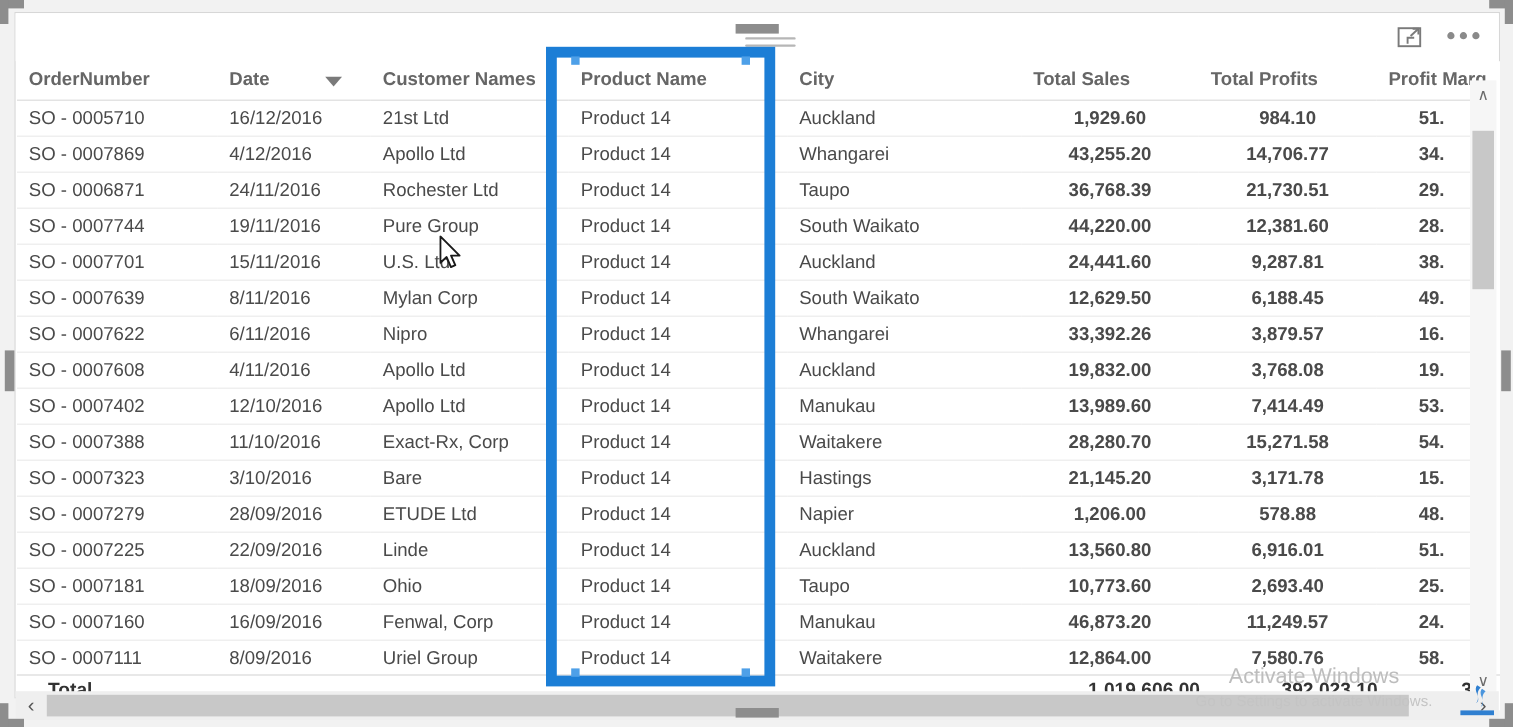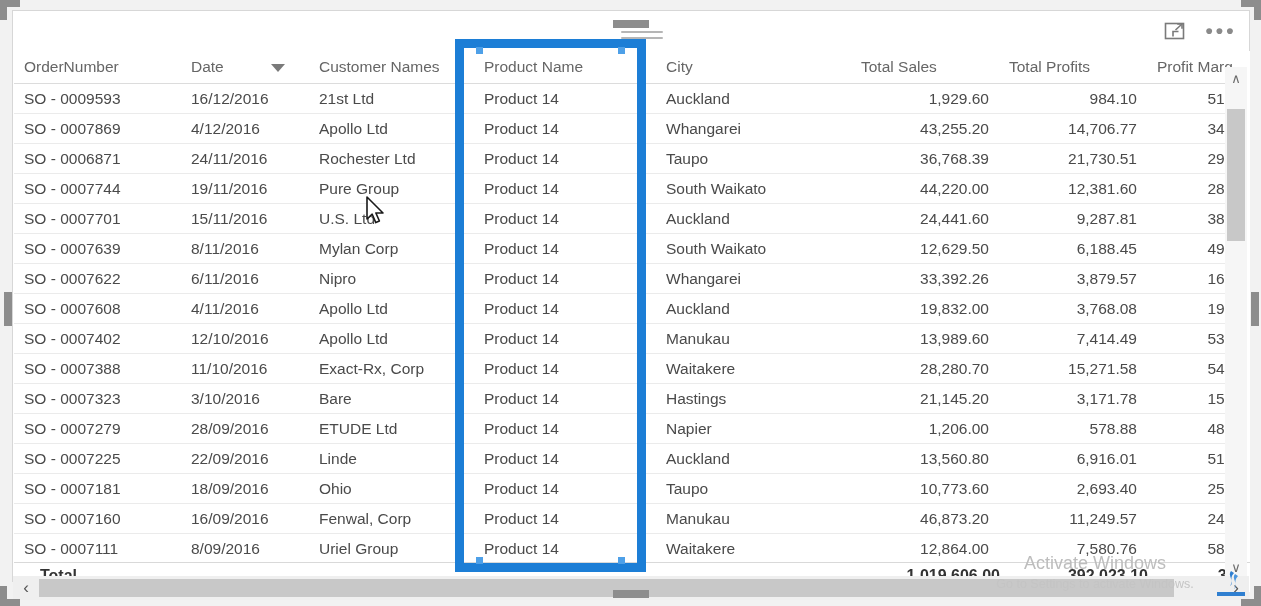--- a/index.html
+++ b/index.html
@@ -85,39 +85,39 @@
     background: #fff;
   }
   table.grid {
     border-collapse: collapse;
     table-layout: fixed;
     width: 1225px;
     font-size: 15.5px;
     color: #4a4a4a;
   }
   table.grid th {
-    font-weight: 400;
+    font-weight: 700;
     color: #666666;
     text-align: left;
     padding: 5px 10px 7px 10px;
     border-bottom: 1px solid #dcdcdc;
     white-space: nowrap;
     vertical-align: bottom;
     height: 32px;
     position: relative;
   }
   table.grid td {
     padding: 4px 10px;
     border-bottom: 1px solid #ebebeb;
     white-space: nowrap;
     overflow: hidden;
     height: 29.5px;
     line-height: 21px;
   }
-  .num { text-align: right; }
+  .num { text-align: center; font-weight: bold; }
   th.num { text-align: right; }
 
   
   col.c-order { width: 167px; }
   col.c-date  { width: 128px; }
   col.c-cust  { width: 165px; }
   col.c-prod  { width: 182px; }
   col.c-city  { width: 195px; }
   col.c-sales { width: 148px; }
   col.c-prof  { width: 148px; }
@@ -307,21 +307,21 @@
             <th class="num">
               <span>Total Profits</span>
             </th>
             <th class="num">
               <span>Profit Marg</span>
             </th>
           </tr>
         </thead>
         <tbody id="tbody">
             <tr>
-              <td>SO - 0009593</td>
+              <td>SO - 0005710</td>
               <td>16/12/2016</td>
               <td>21st Ltd</td>
               <td>Product 14</td>
               <td>Auckland</td>
               <td class="num">1,929.60</td>
               <td class="num">984.10</td>
               <td class="num">51.</td>
             </tr>
             <tr>
               <td>SO - 0007869</td>

